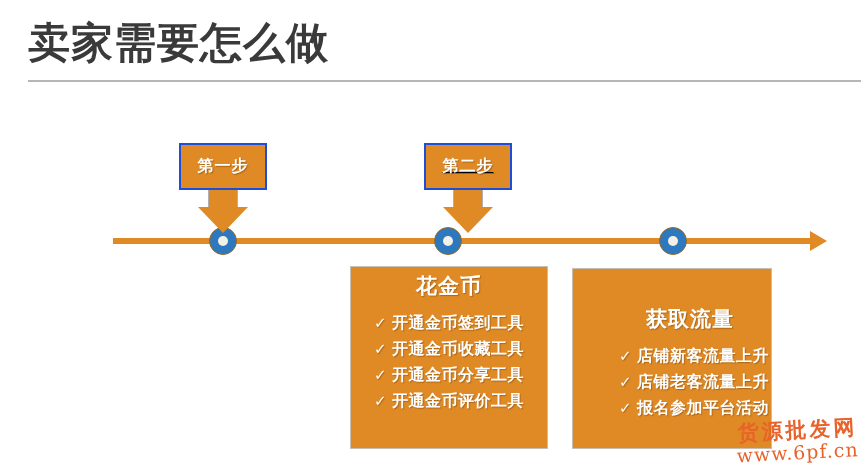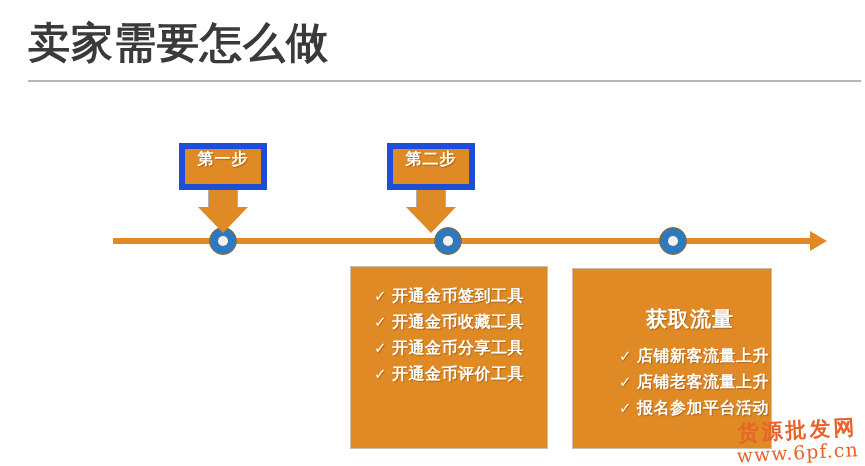--- a/index.html
+++ b/index.html
@@ -86,24 +86,24 @@
   .badge-wrap {
     position: absolute;
     top: 143px;
     width: 88px;
   }
   .badge-box {
     position: relative;
     width: 88px;
     height: 47px;
     background: #E08A25;
-    border: 6px solid #1d4ed8;
+    border: 2px solid #1d4ed8;
     box-sizing: border-box;
     display: flex;
-    align-items: flex-start;
+    align-items: center;
     justify-content: center;
   }
   .badge-label {
     color: #ffffff;
     font-size: 16px;
     font-weight: bold;
     letter-spacing: 1px;
     text-shadow: 1px 1px 1px rgba(120,70,10,0.55);
   }
   .badge-stem {
@@ -213,32 +213,33 @@
   <div class="marker" style="left:659px;"></div>
 
   <div class="badge-wrap" style="left:179px;">
     <div class="badge-box">
       <span class="badge-label">第一步</span>
     </div>
     <div class="badge-stem"></div>
     <div class="badge-head"></div>
   </div>
 
-  <div class="badge-wrap" style="left:387px;">
+  <div class="badge-wrap" style="left:424px;text-decoration:underline;">
     <div class="badge-box">
       <span class="badge-label">第二步</span>
     </div>
     <div class="badge-stem"></div>
     <div class="badge-head"></div>
   </div>
 
 
 
   <div class="card" style="left:350px; top:266px; width:198px; height:183px;">
     <div class="card-body" style="top:6px;">
+      <div class="card-heading">花金币</div>
       <ul class="card-list">
         <li>
           <span class="tick">✓</span><span class="li-text">开通金币签到工具</span>
         </li>
         <li>
           <span class="tick">✓</span><span class="li-text">开通金币收藏工具</span>
         </li>
         <li>
           <span class="tick">✓</span><span class="li-text">开通金币分享工具</span>
         </li>

